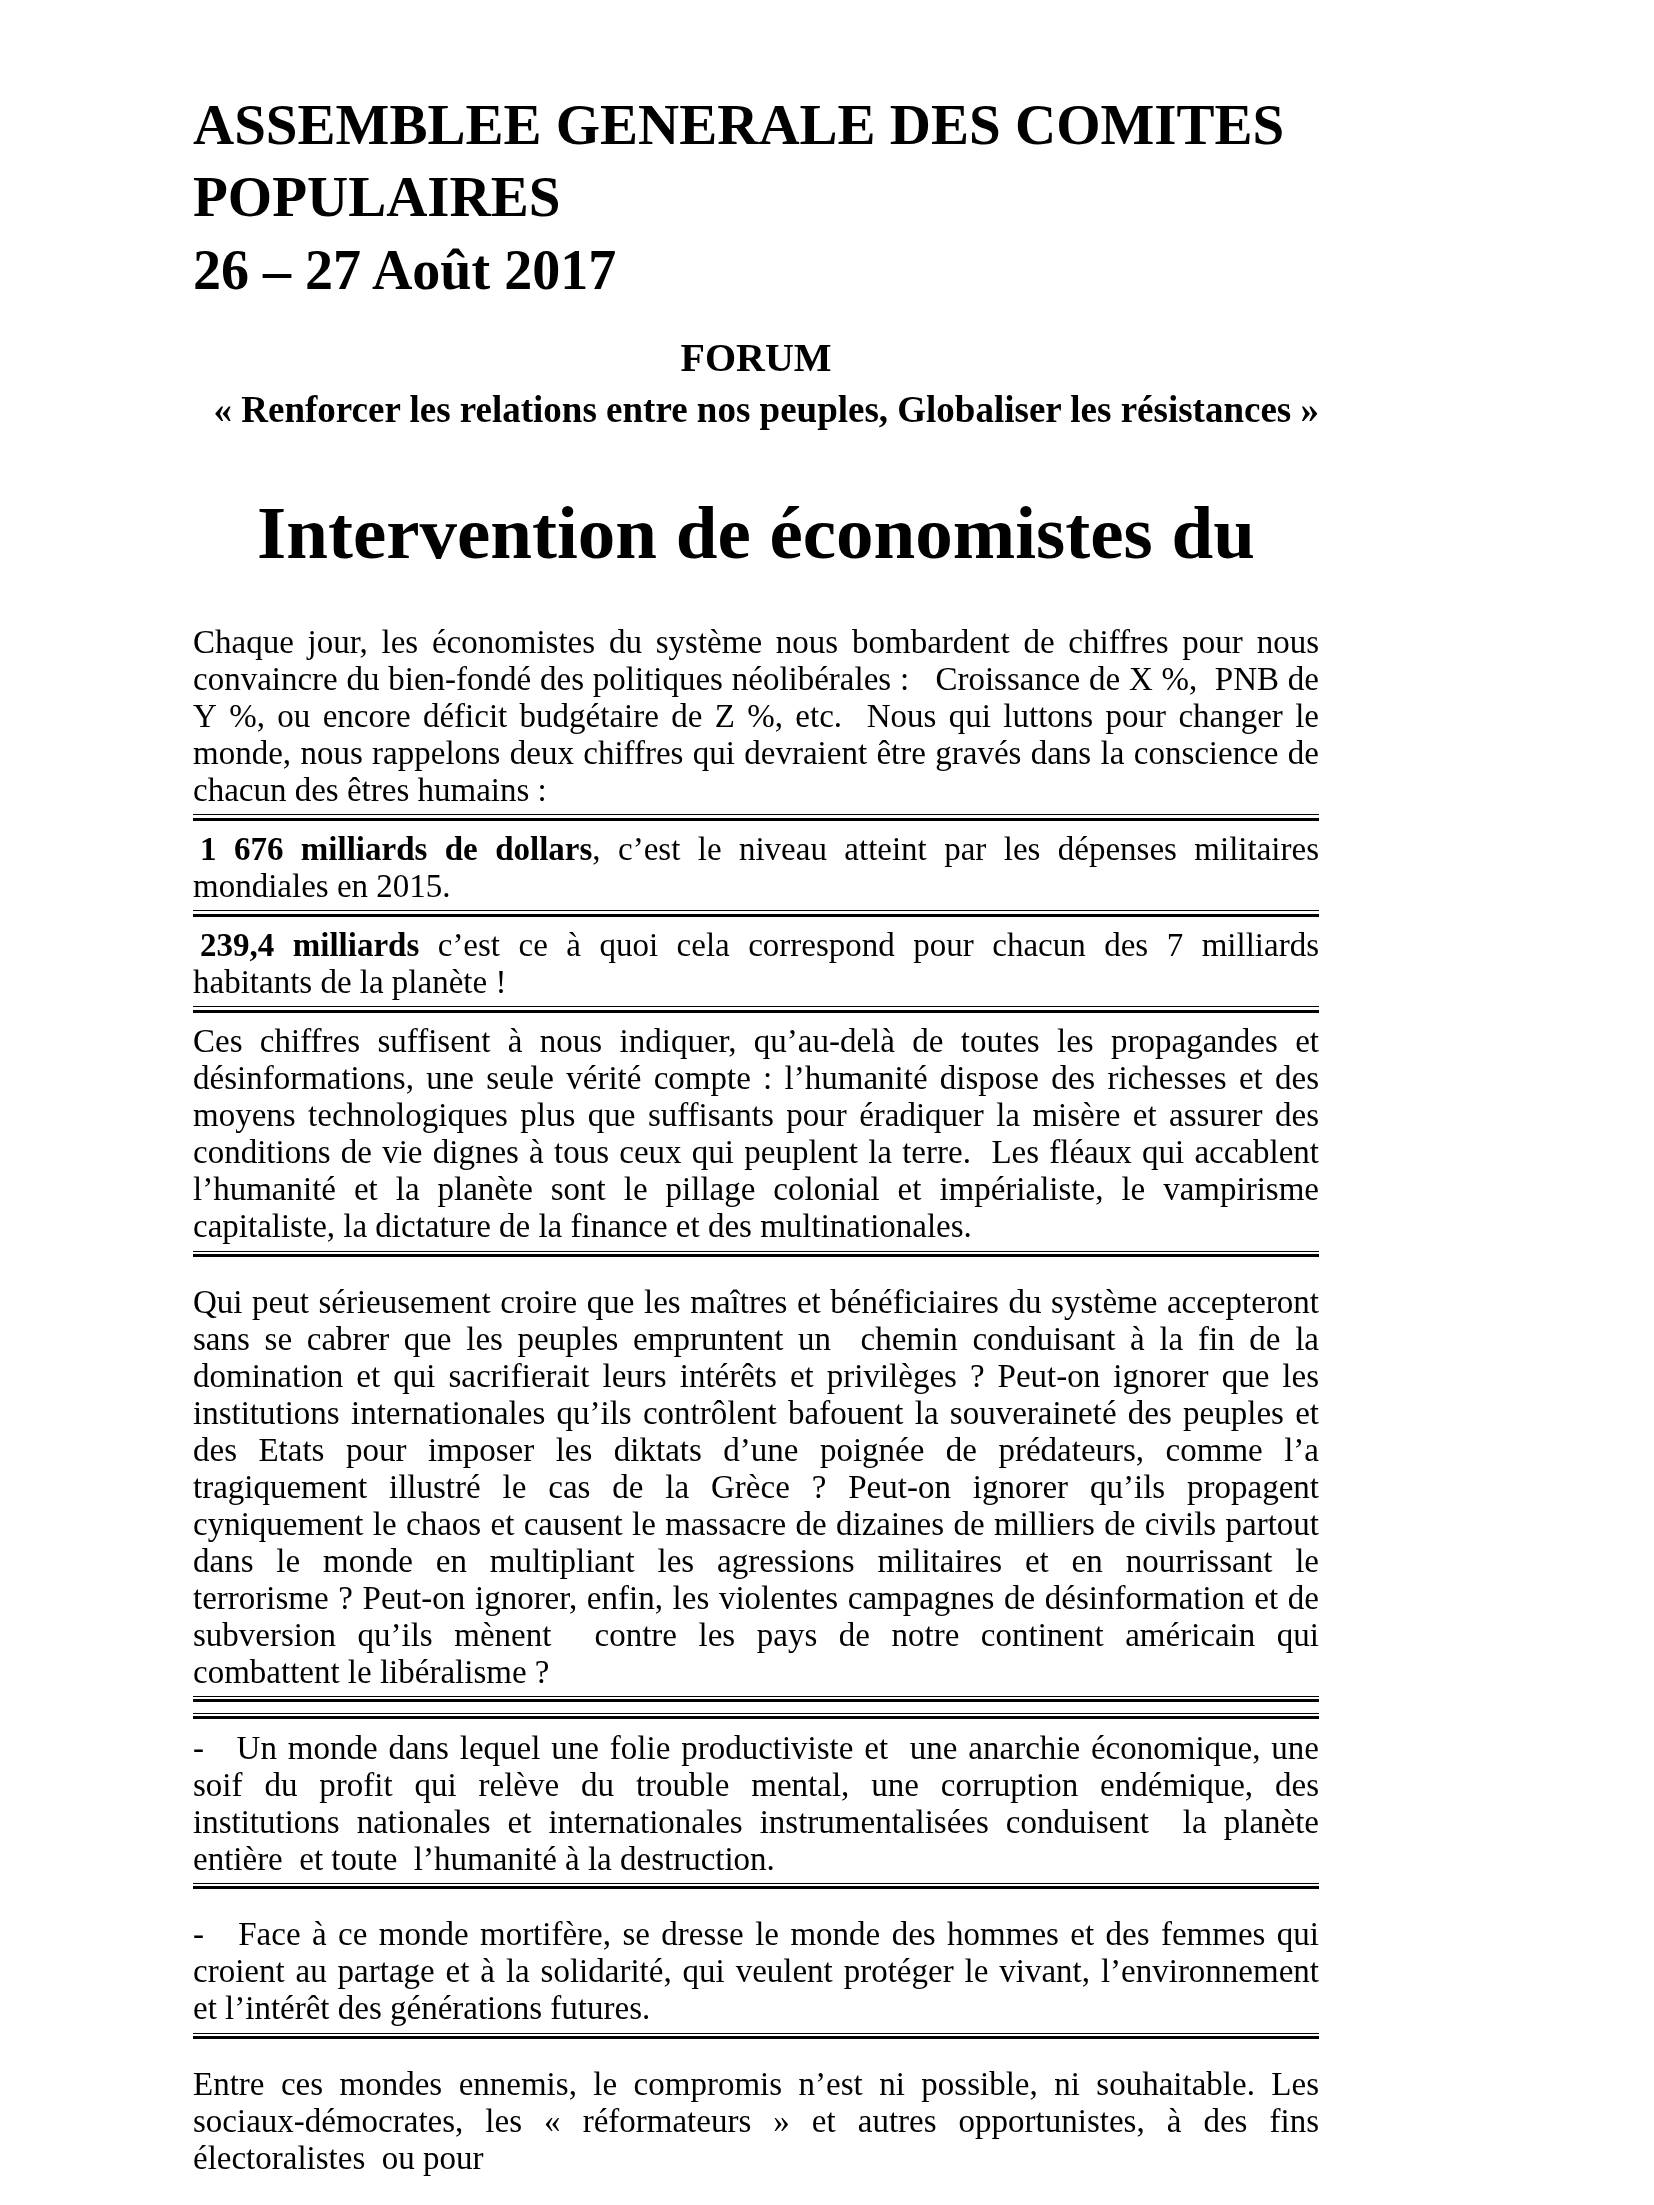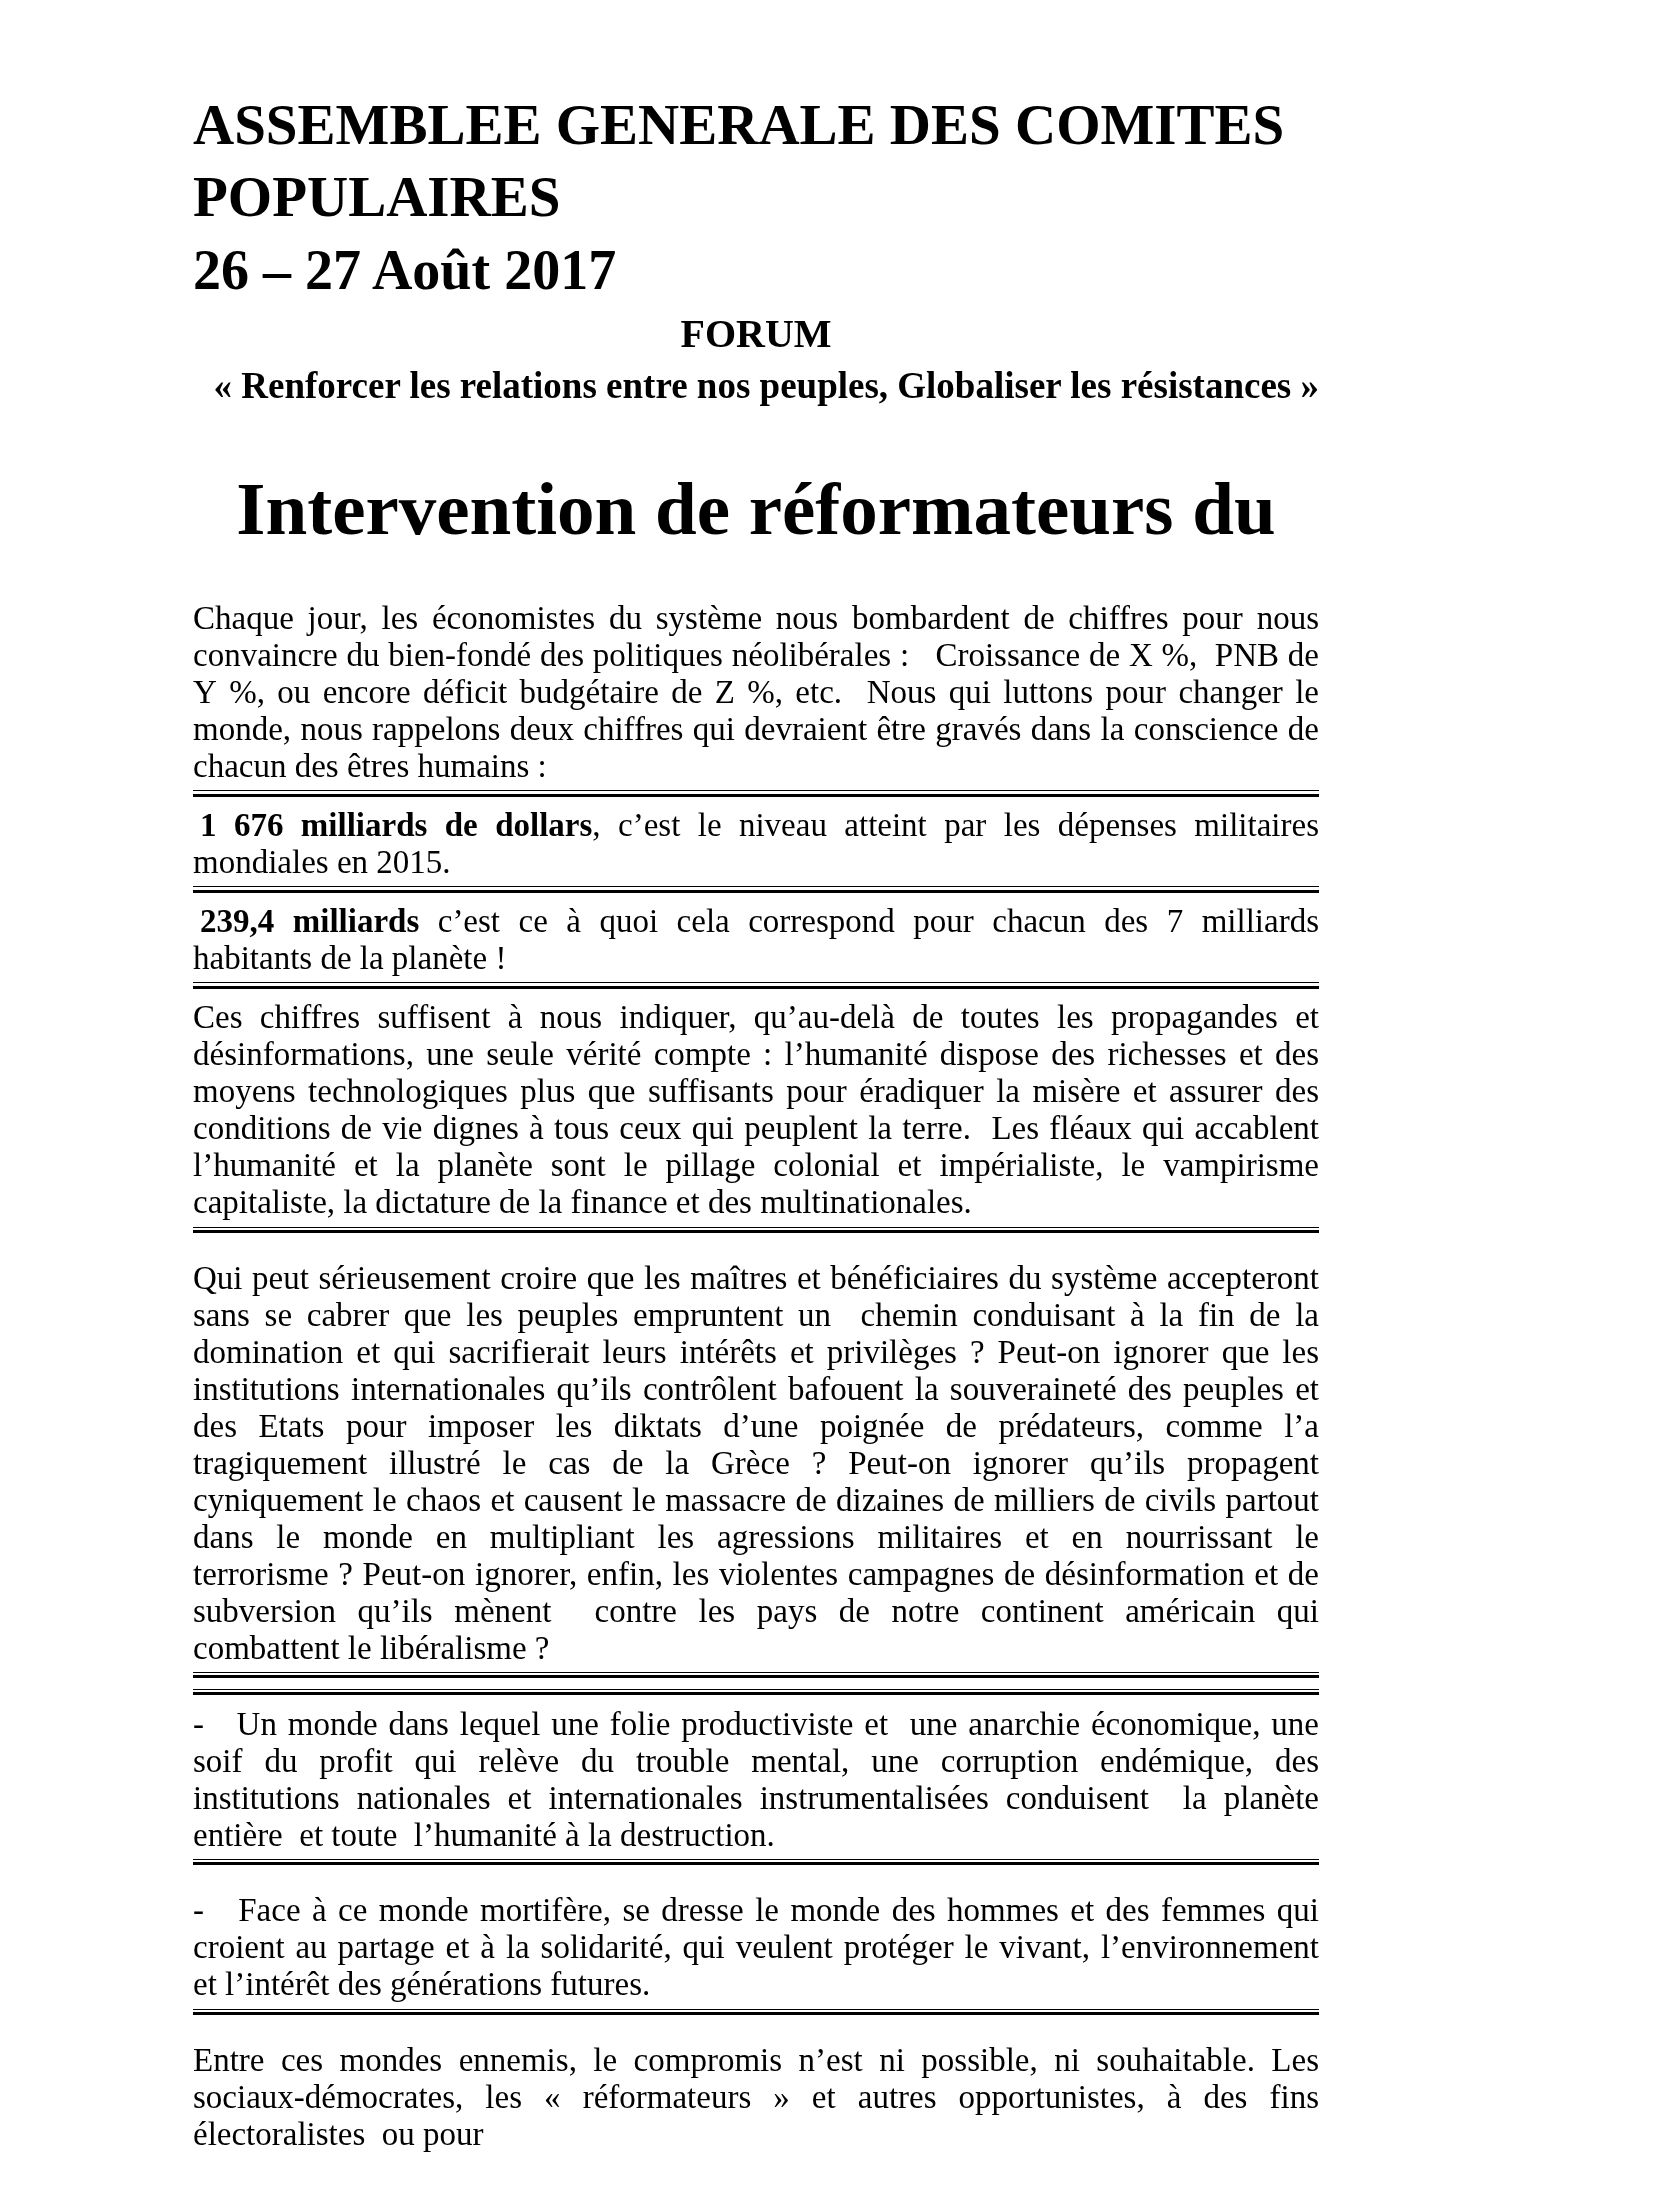--- a/index.html
+++ b/index.html
@@ -28,20 +28,21 @@
   .date-line {
     font-size: 56px;
     line-height: 75px;
     font-weight: bold;
   }
   .forum-line {
     font-size: 40px;
     line-height: 51px;
     font-weight: bold;
     text-align: center;
+    margin-top: 24px;
   }
   .slogan-line {
     font-size: 37px;
     line-height: 53px;
     font-weight: bold;
     text-align: right;
     white-space: nowrap;
   }
   .main-title {
     font-size: 75px;
@@ -76,21 +77,21 @@
 
   <h1 class="org-title">ASSEMBLEE GENERALE DES COMITES POPULAIRES</h1>
 
   <div class="date-line">26 – 27 Août 2017</div>
 
   <div class="forum-line">FORUM</div>
 
   <div class="slogan-line">«&nbsp;Renforcer les relations entre nos peuples, Globaliser les résistances&nbsp;»</div>
 
   <div class="main-title">
-    <div>Intervention de réformateurs du</div>
+    <div>Intervention de économistes du</div>
   </div>
 
   <div>
 
     <p class="para">Chaque jour, les économistes du système nous bombardent de chiffres pour nous convaincre du bien-fondé des politiques néolibérales&nbsp;:&nbsp;&nbsp; Croissance de X&nbsp;%,&nbsp; PNB de Y&nbsp;%, ou encore déficit budgétaire de Z&nbsp;%, etc.&nbsp; Nous qui luttons pour changer le monde, nous rappelons deux chiffres qui devraient être gravés dans la conscience de chacun des êtres humains&nbsp;:</p>
     <div class="rule"></div>
 
     <p class="para"><b>1&nbsp;676 milliards de dollars</b><span>, c’est le niveau atteint par les dépenses militaires mondiales en 2015.</span></p>
     <div class="rule"></div>
 

